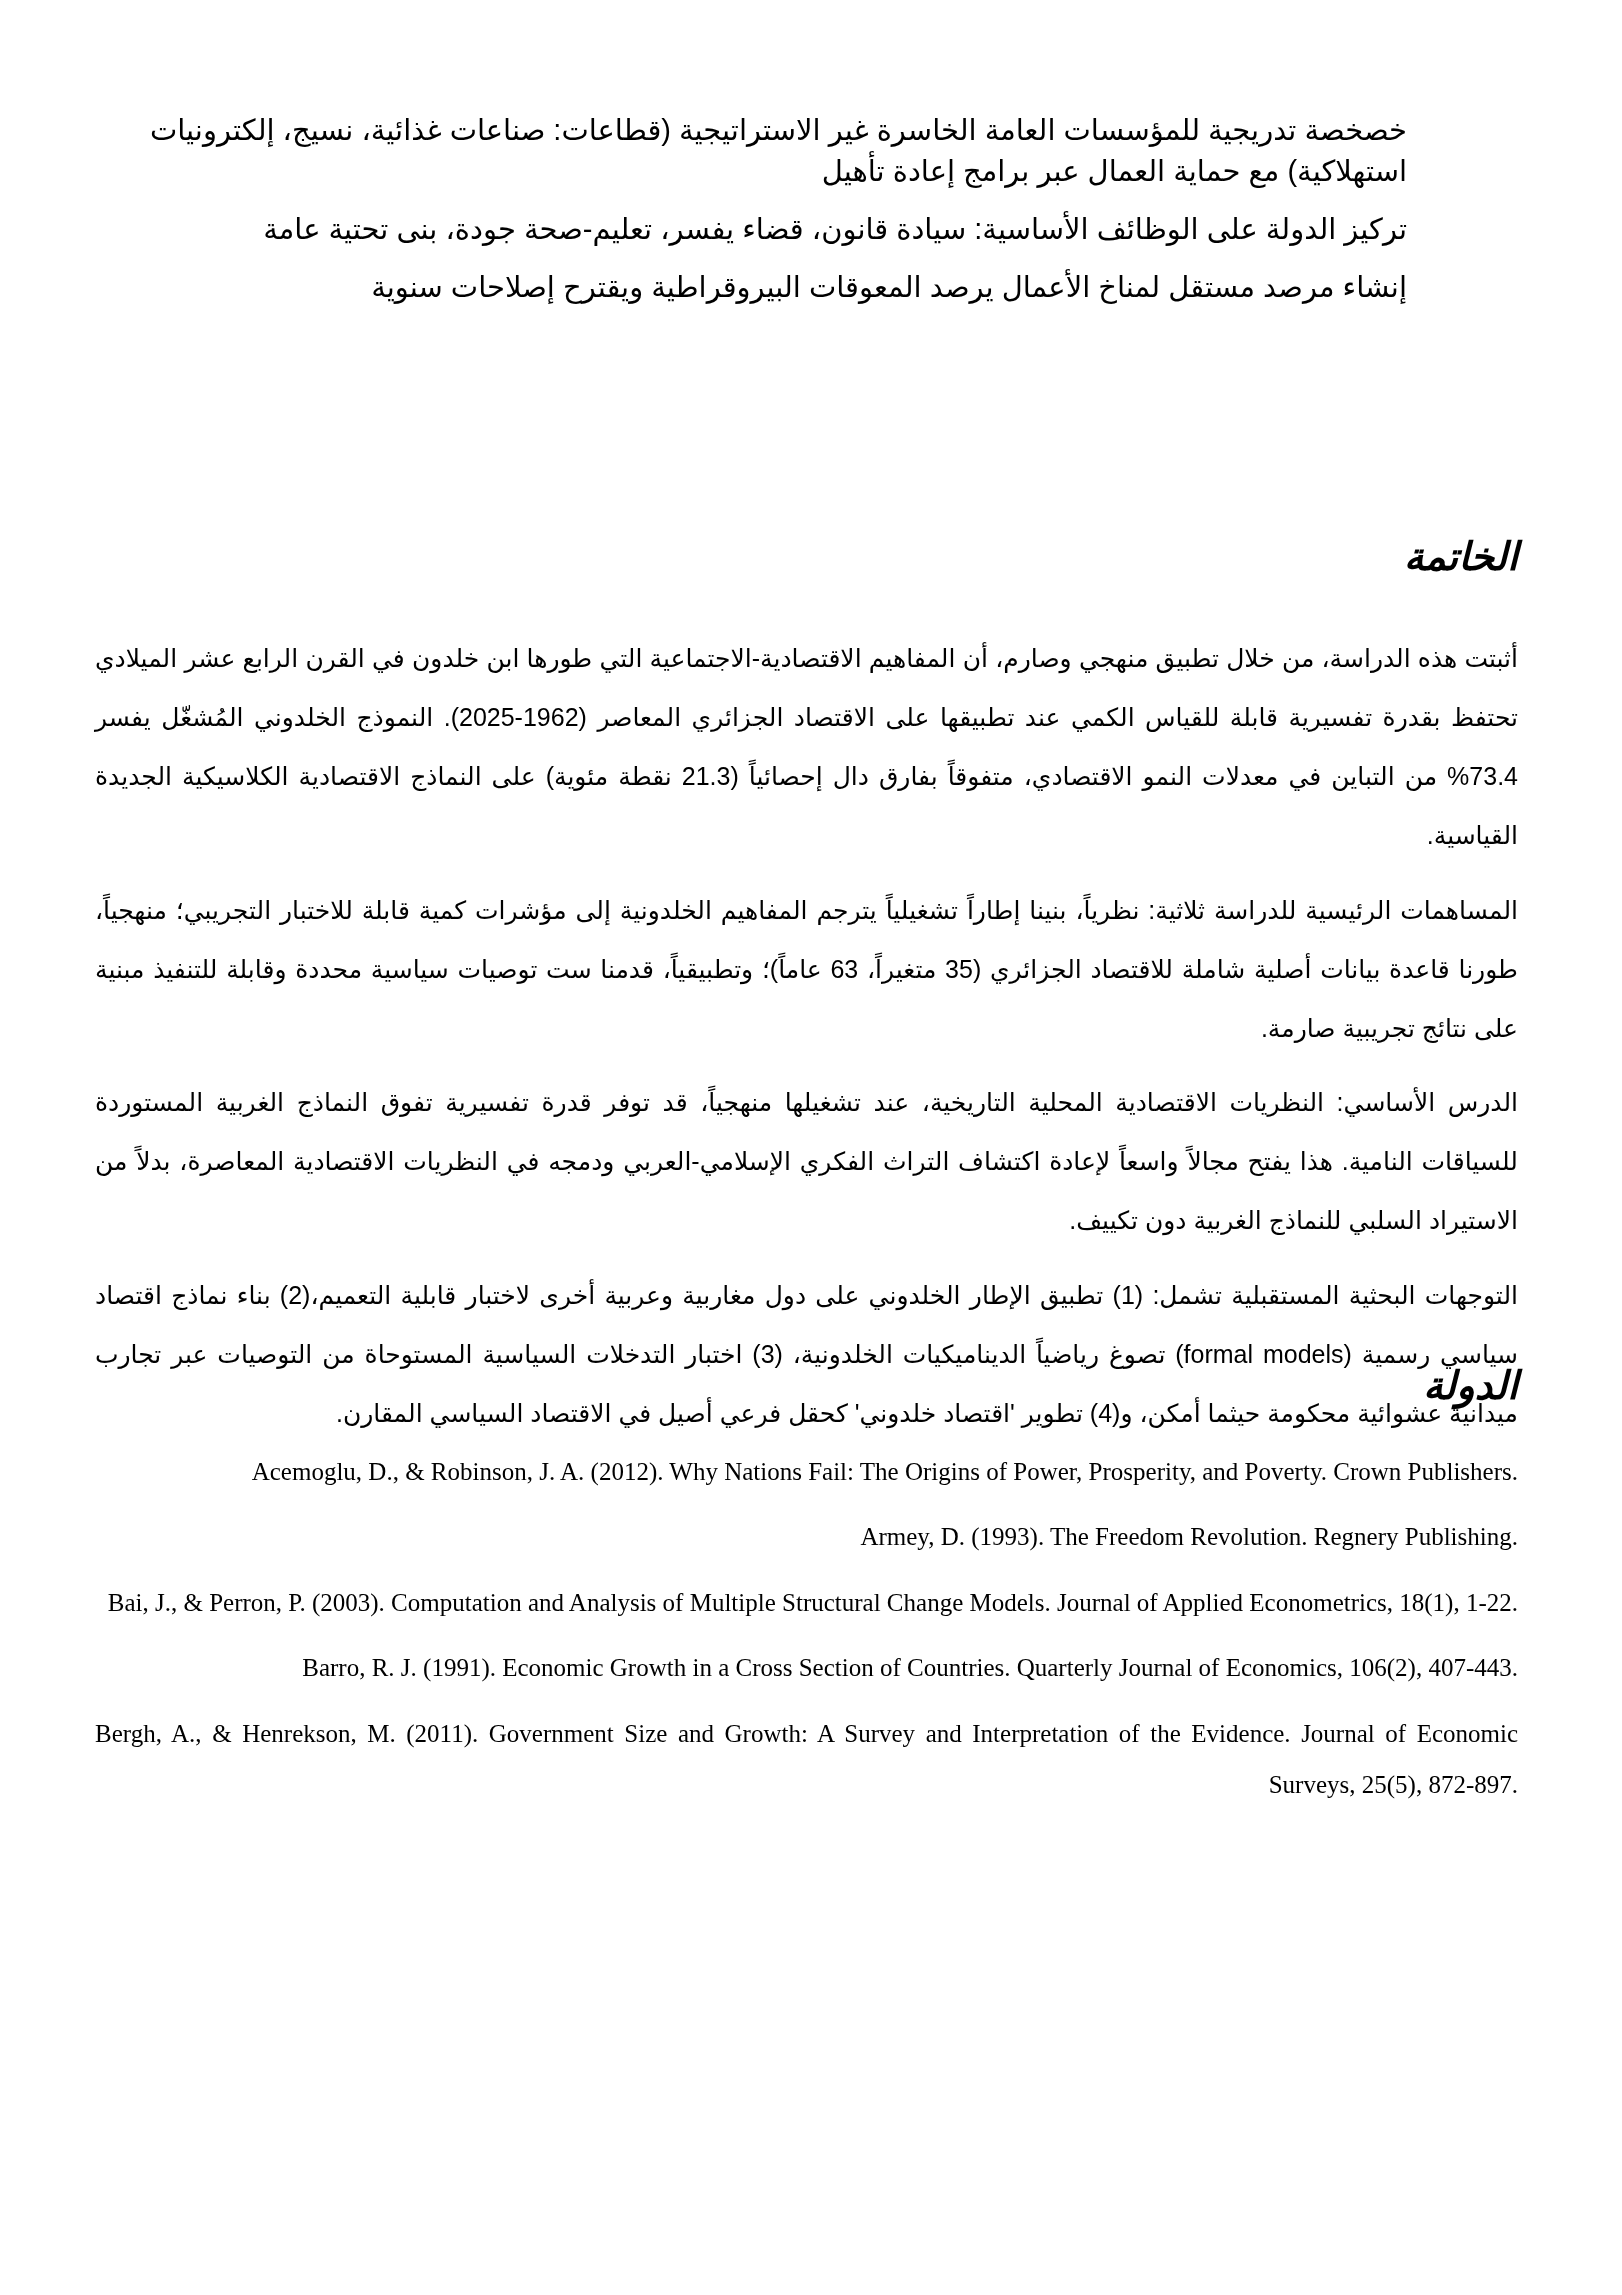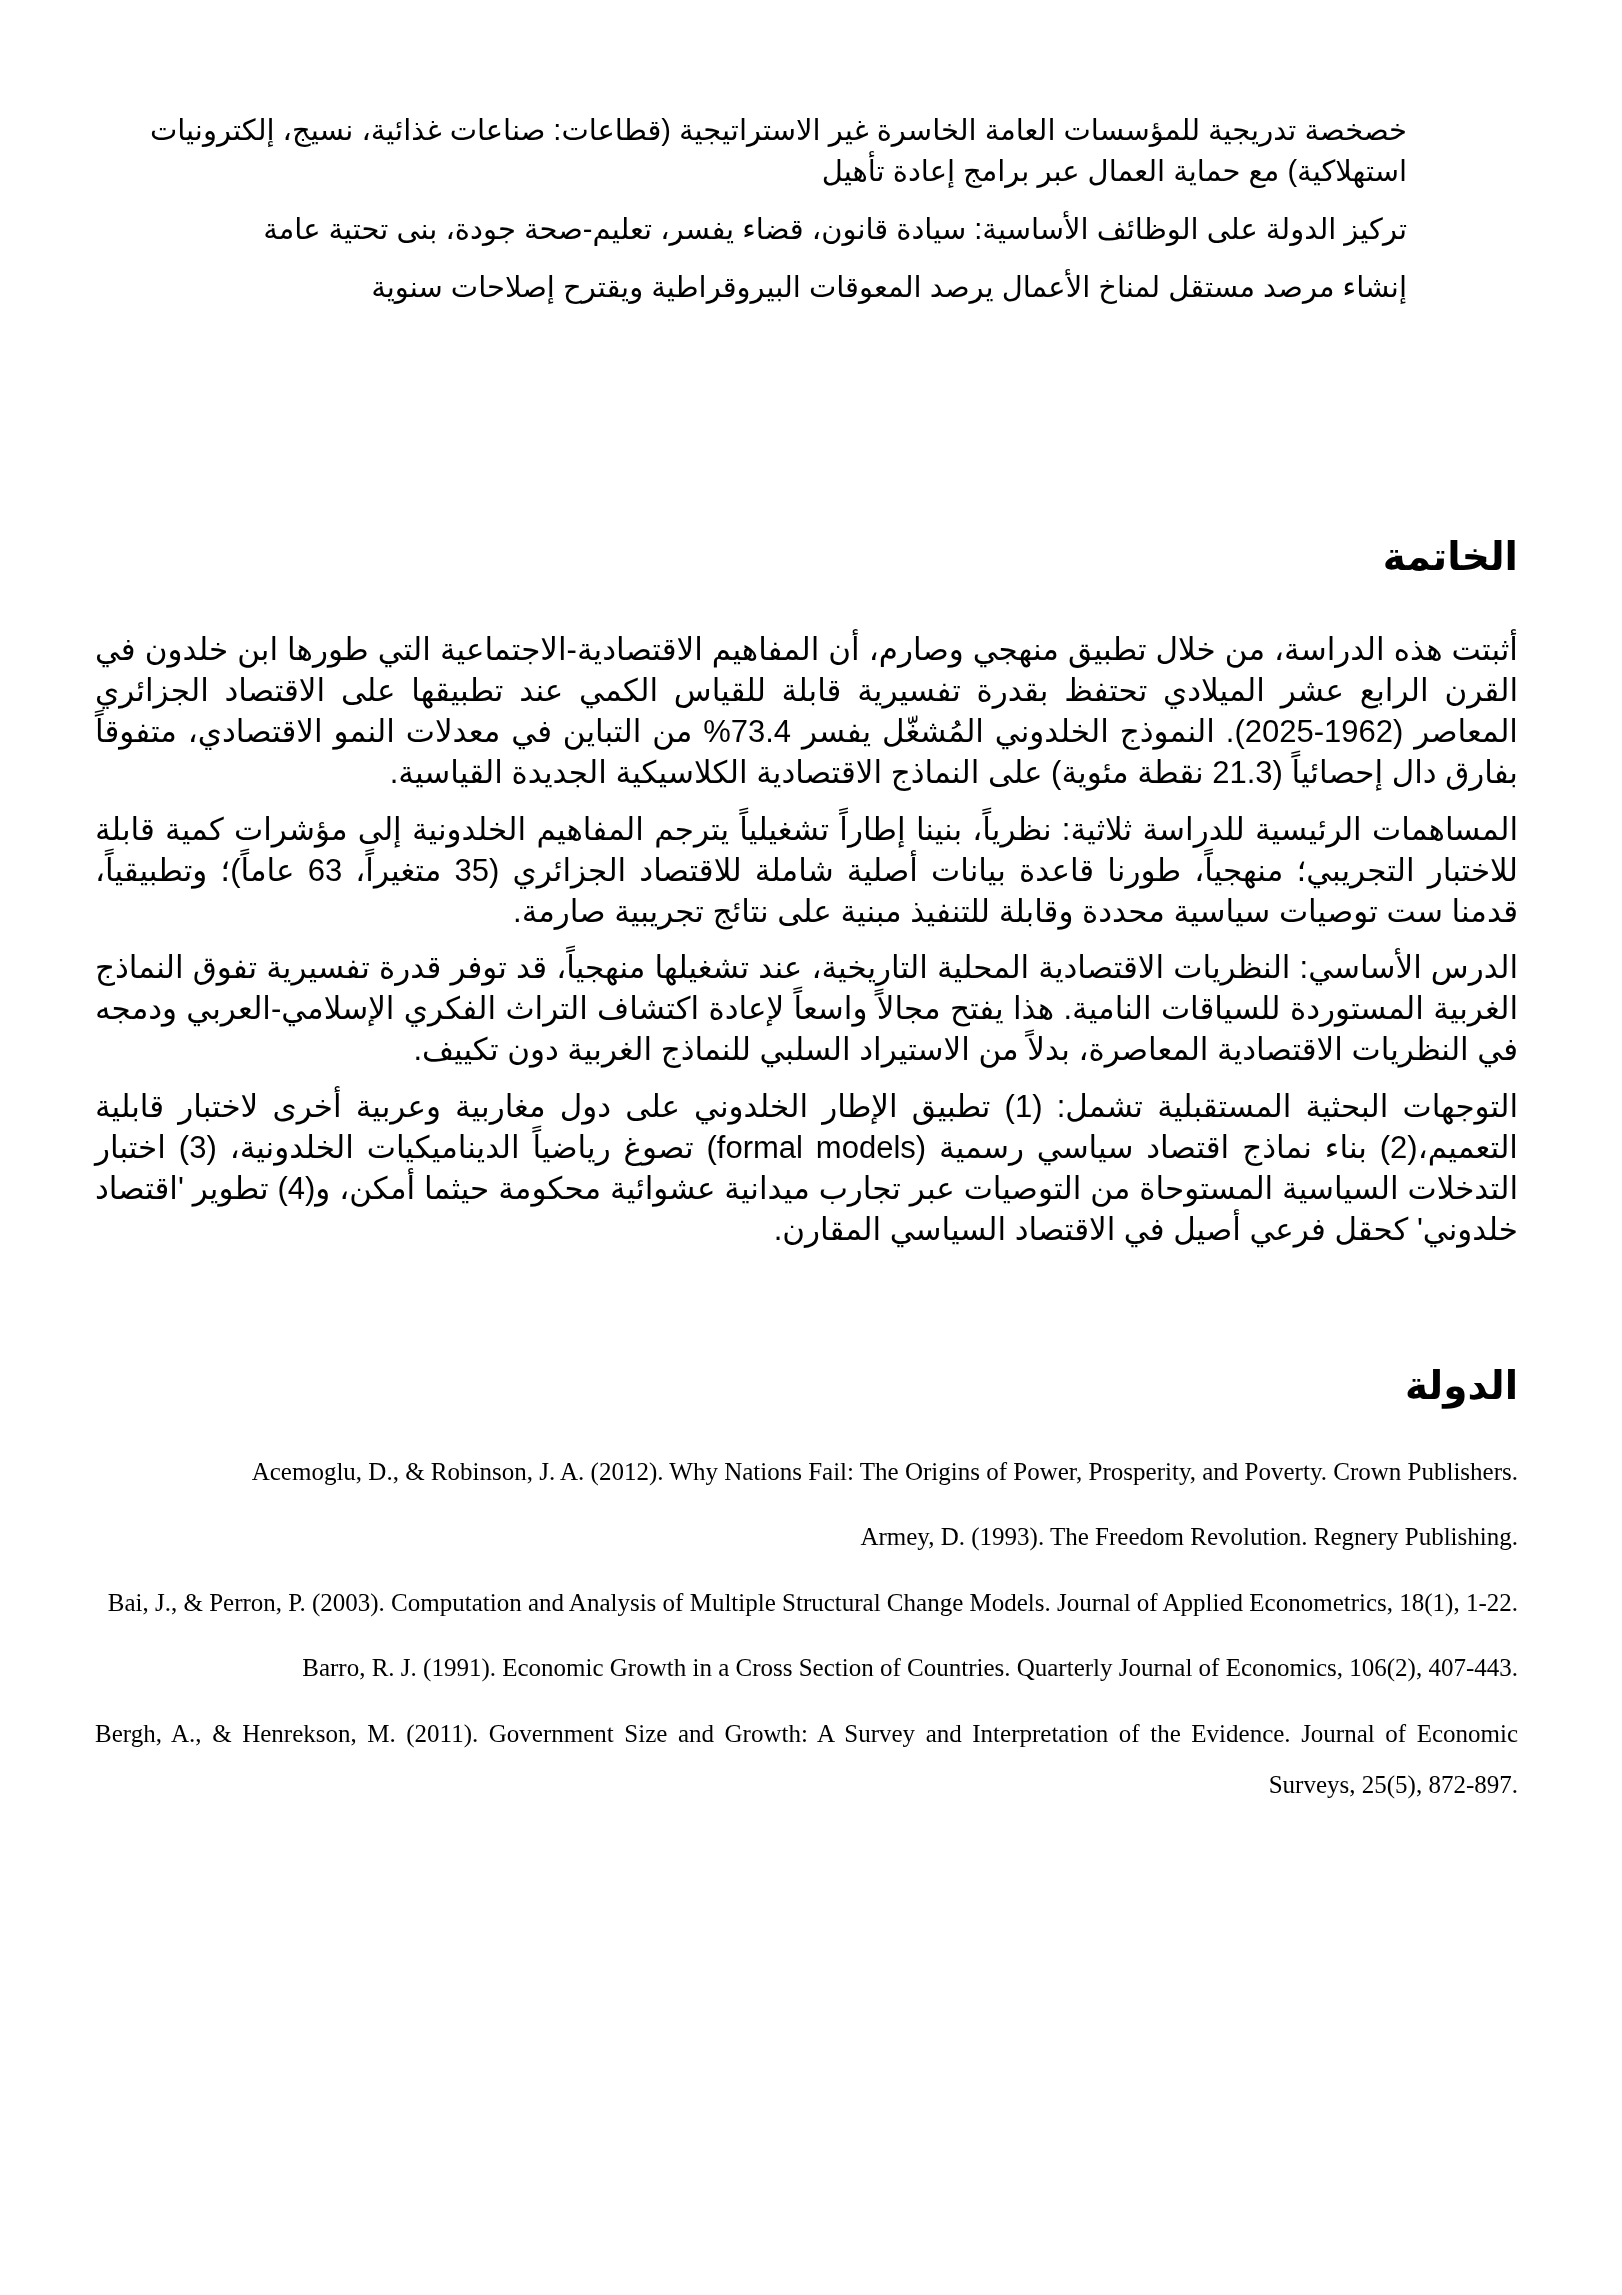--- a/index.html
+++ b/index.html
@@ -40,32 +40,33 @@
       margin: 0 0 17px 0;
     }
     .section-heading {
       position: absolute;
       right: 105px;
       font-size: 39px;
       font-weight: bold;
       line-height: 52px;
       margin: 0;
       text-align: right;
+      font-style: italic;
     }
     .h-conclusion { top: 531px; }
     .h-references { top: 1360px; }
     .conclusion {
       position: absolute;
       left: 95px;
       width: 1423px;
       top: 629px;
     }
     .para {
-      font-size: 31px;
-      line-height: 41px;
+      font-size: 25px;
+      line-height: 59px;
       text-align: justify;
       text-align-last: right;
       margin: 0 0 15.7px 0;
     }
     .refs {
       position: absolute;
       left: 95px;
       width: 1423px;
       top: 1446px;
       font-family: "Liberation Serif", "DejaVu Serif", serif;

